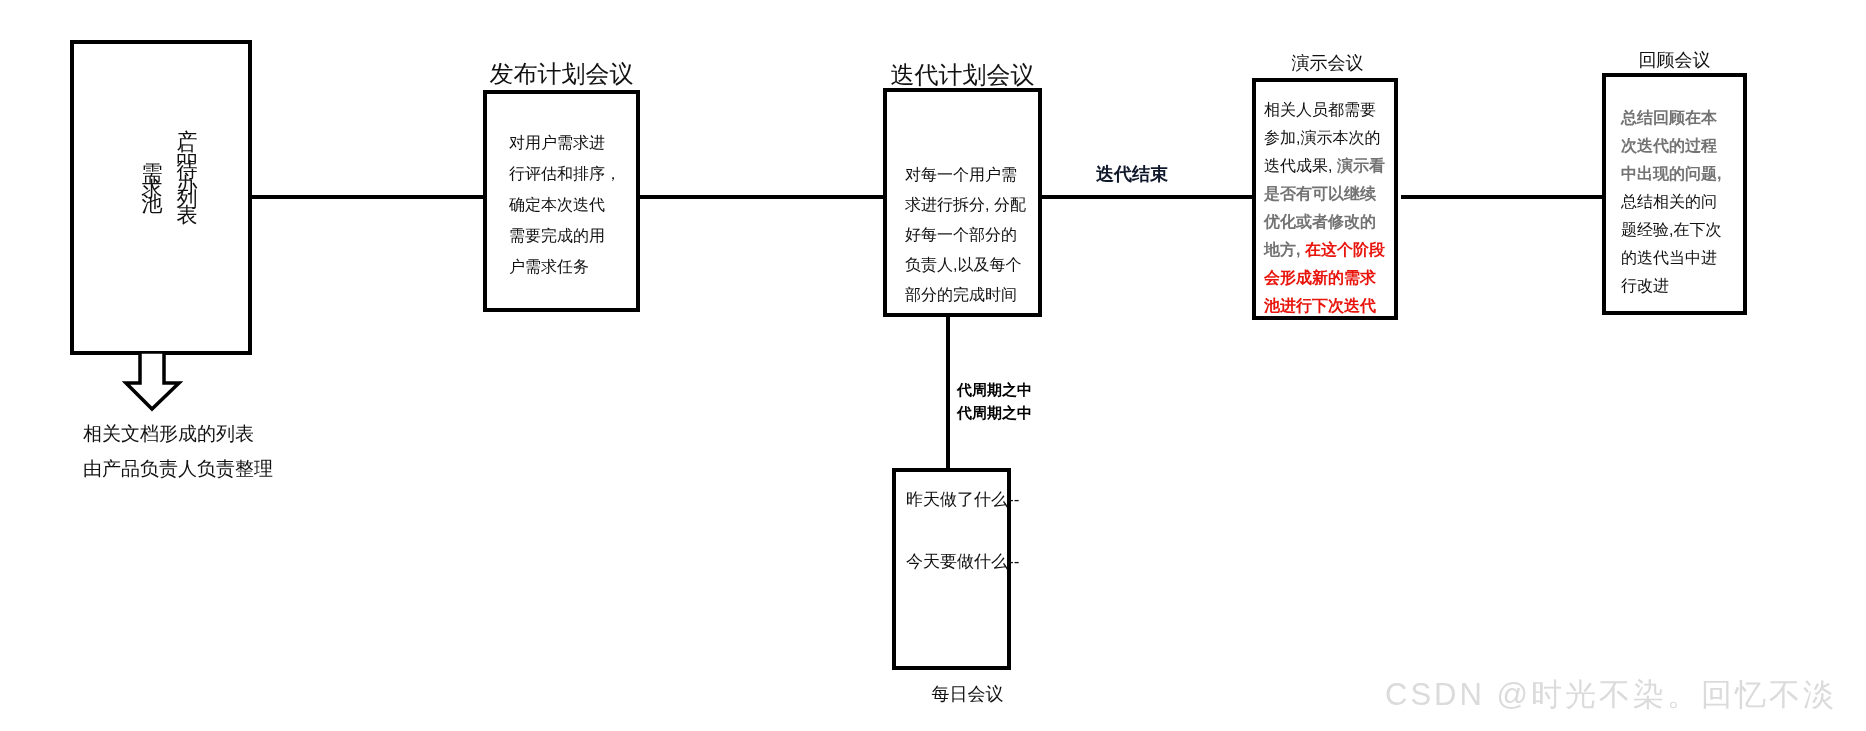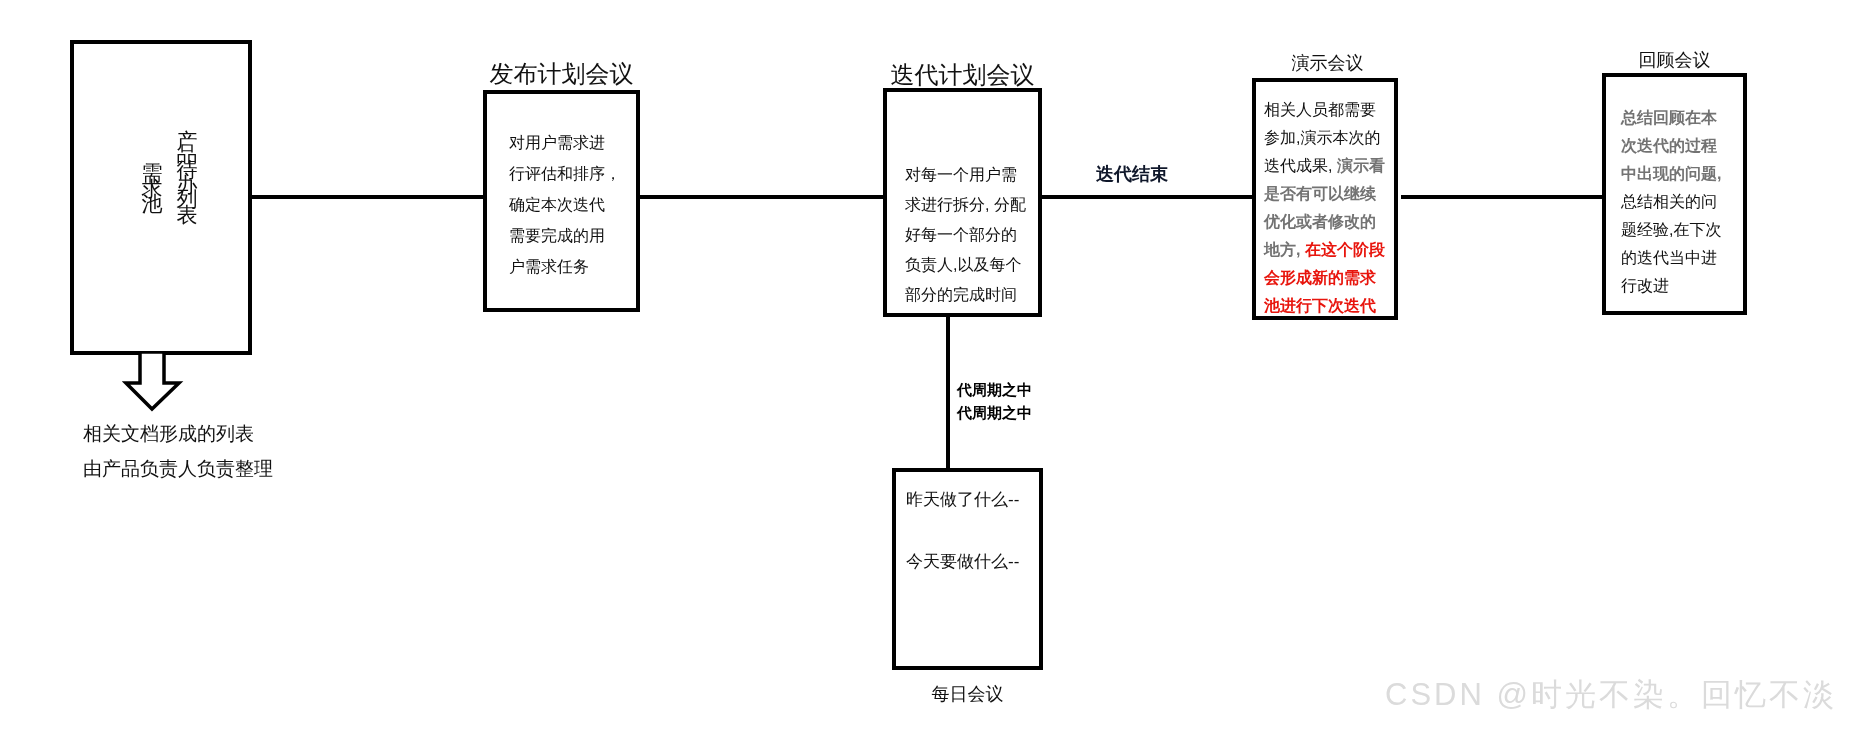--- a/index.html
+++ b/index.html
@@ -101,21 +101,21 @@
       <div><span class="seg-n">题经验,在下次</span></div>
       <div><span class="seg-n">的迭代当中进</span></div>
       <div><span class="seg-n">行改进</span></div>
     </div>
 
   <div class="cycle-note blines">
       <div>代周期之中</div>
       <div>代周期之中</div>
     </div>
 
-  <div class="box daily-body blines" style="left:892px;top:468px;width:151px;height:202px;padding:14px 0 0 10px;">
+  <div class="box daily-body blines" style="left:892px;top:468px;width:119px;height:202px;padding:14px 0 0 10px;">
       <div>昨天做了什么--</div>
       <div>今天要做什么--</div>
     </div>
   <div class="btitle" style="left:892px;top:682px;width:151px;font-size:18px;">每日会议</div>
 
   <div class="watermark">CSDN @时光不染。回忆不淡</div>
 
 </div>
 
 </body></html>

